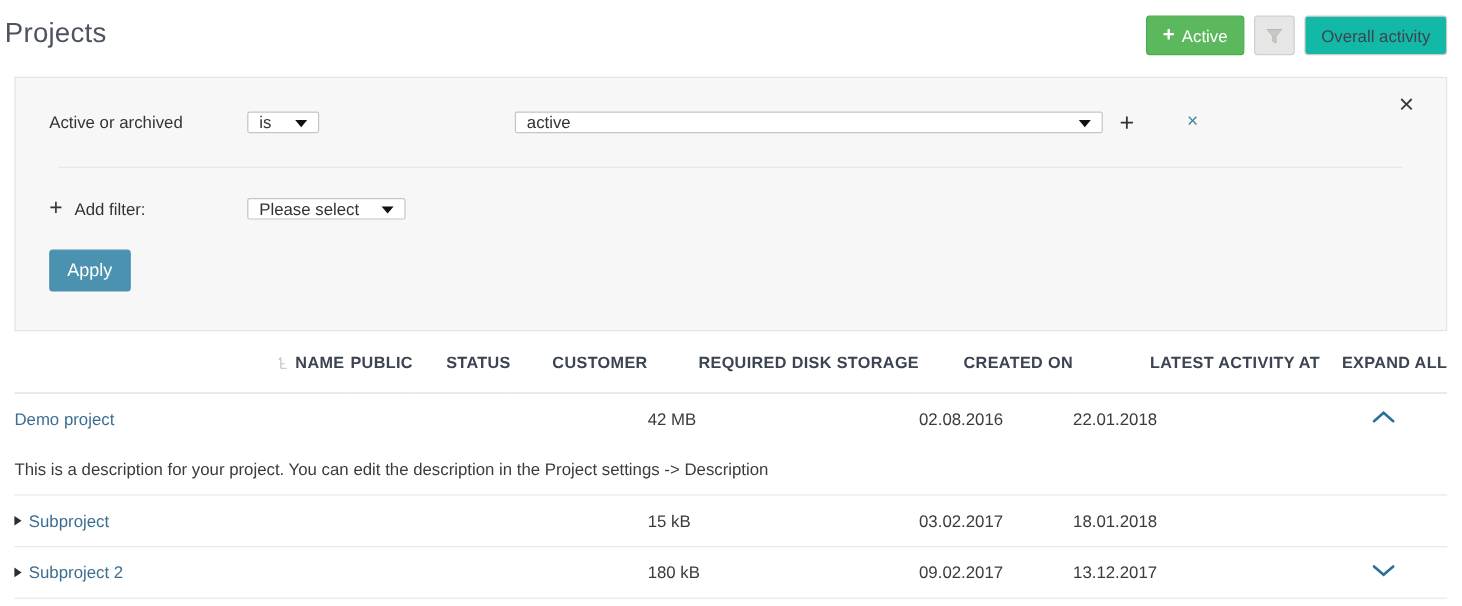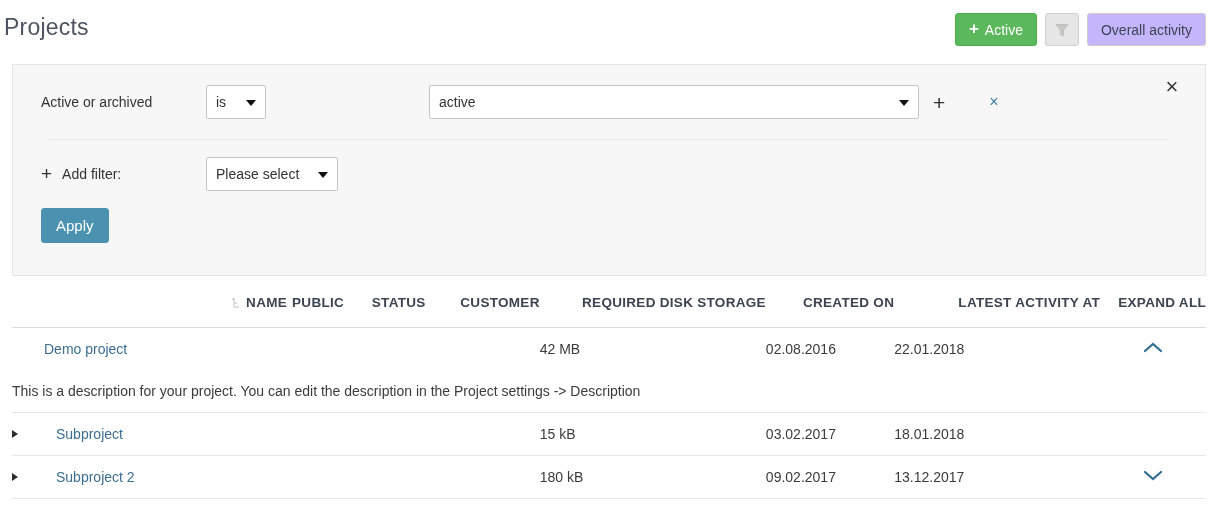--- a/index.html
+++ b/index.html
@@ -56,21 +56,21 @@
     color: #ffffff;
   }
   .btn-green .plus {
     font-size: 17px;
     font-weight: bold;
     line-height: 1;
     position: relative;
     top: -1px;
   }
   .btn-default {
-    background: #c4b5fd;
+    background: #14b8a6;
     border-color: #cccccc;
     color: #3c4452;
   }
   .btn-icon {
     background: #e6e6e6;
     border-color: #cfcfcf;
     width: 34px;
     padding: 0;
   }
   .funnel {
@@ -107,21 +107,21 @@
     font-size: 14px;
     color: #333;
     width: 165px;
     flex: 0 0 165px;
   }
   .sel {
     position: relative;
     background: #ffffff;
     border: 1px solid #c5c5c5;
     border-radius: 2px;
-    height: 34px;
+    height: 18px;
     font-size: 14px;
     color: #333;
     display: flex;
     align-items: center;
     padding: 0 26px 0 9px;
     cursor: pointer;
     white-space: nowrap;
   }
   .sel::after {
     content: "";
@@ -235,21 +235,20 @@
     vertical-align: middle;
     margin-right: 5px;
     position: relative;
     top: -1px;
   }
   .plink {
     color: #3c6e91;
     text-decoration: none;
     cursor: pointer;
     font-size: 14px;
-    margin-left: 32px;
   }
   .tri {
     display: inline-block;
     width: 0; height: 0;
     border-top: 4.5px solid transparent;
     border-bottom: 4.5px solid transparent;
     border-left: 6px solid #2d2d2d;
     margin-right: 6px;
     position: relative;
     top: -1px;

